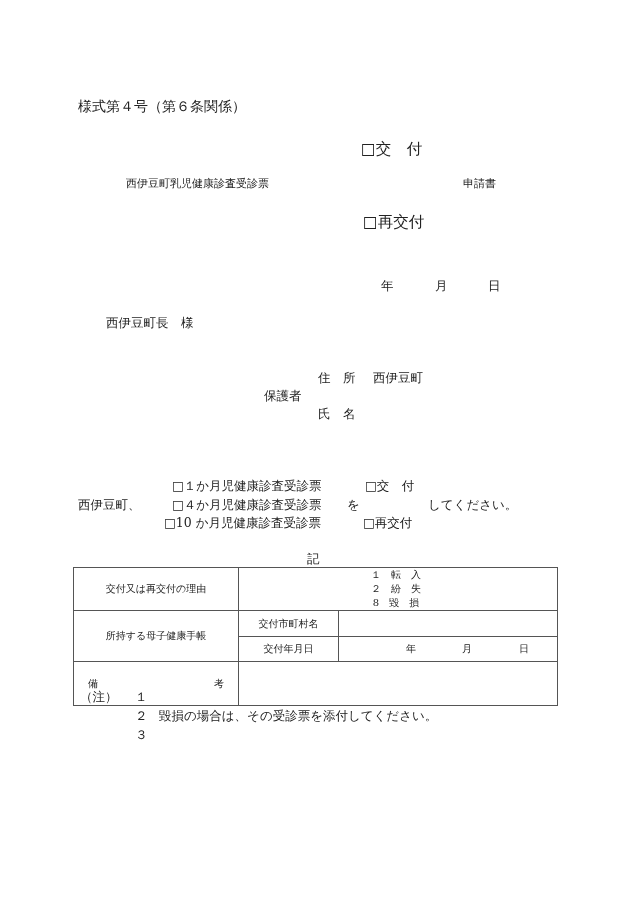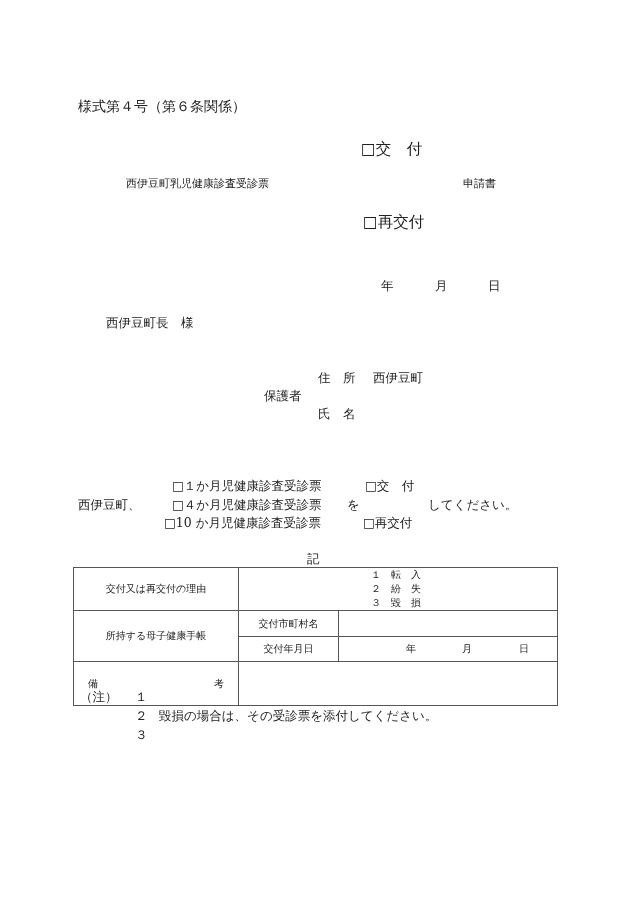--- a/index.html
+++ b/index.html
@@ -54,21 +54,21 @@
       <col style="width:100px">
       <col>
     </colgroup>
   <tbody>
       <tr style="height:26px;">
     <td>交付又は再交付の理由</td>
     <td colspan="2">
       <div class="spread" style="padding:0 14px 0 10px;flex-direction:column;">
         <span>１　転　入</span>
         <span>２　紛　失</span>
-        <span>３　毀　損</span>
+        <span>8　毀　損</span>
       </div>
     </td>
   </tr>
   <tr style="height:26px;">
     <td rowspan="2">所持する母子健康手帳</td>
     <td>交付市町村名</td>
     <td></td>
   </tr>
   <tr style="height:25px;">
     <td>交付年月日</td>

